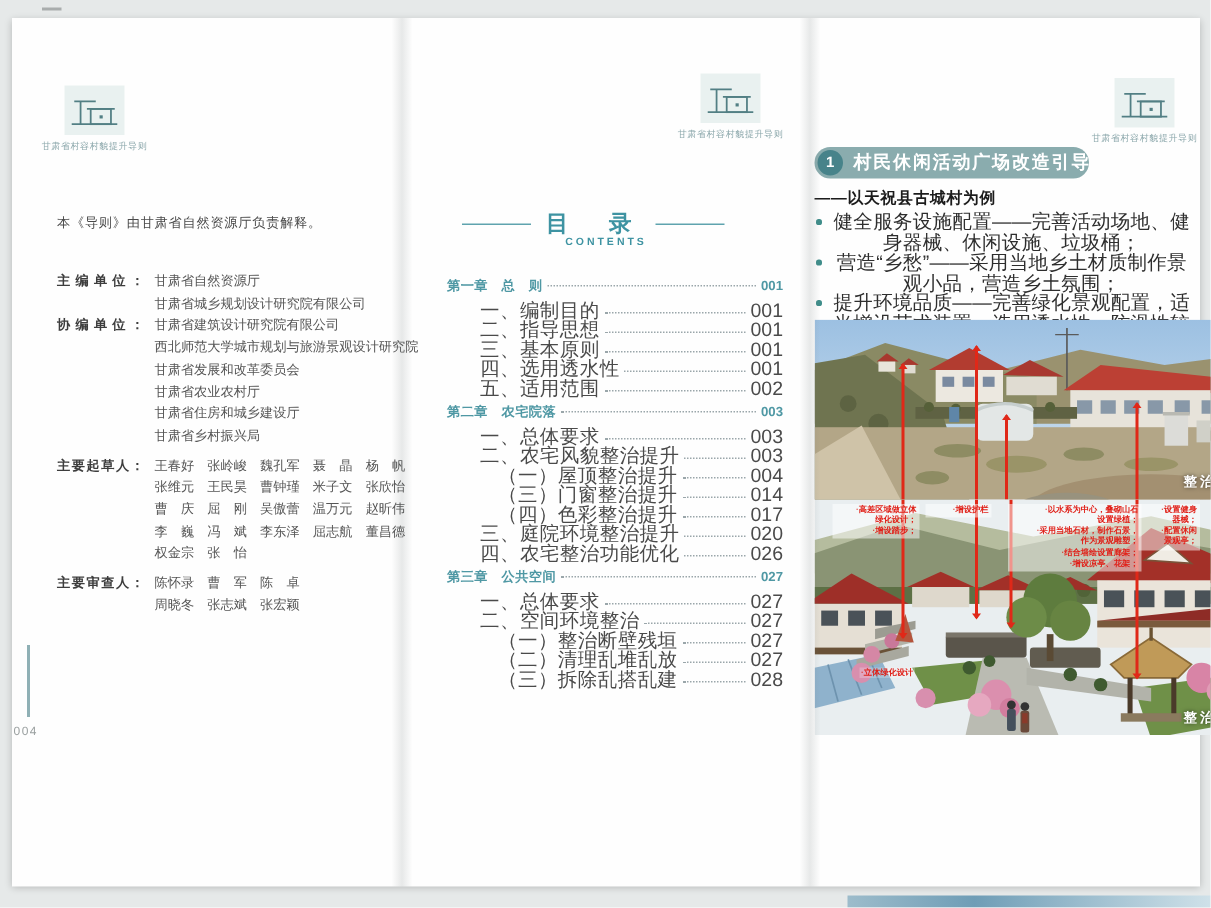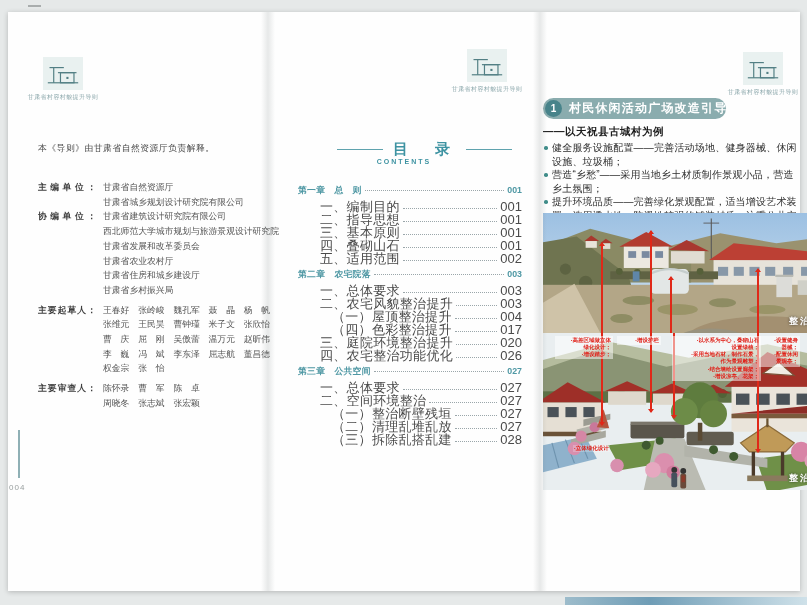--- a/index.html
+++ b/index.html
@@ -24,40 +24,40 @@
   .credits{position:absolute;left:30px;top:168px;right:6px;font-size:8.8px;color:#555;}
   .credit-group{display:flex;margin:0;}
   .credit-group.gap{margin-top:5px;}
   .credit-label{width:58px;font-weight:700;color:#3d3d3d;text-align:justify;text-align-last:justify;line-height:14.7px;flex:none;margin-right:7px;}
   .credit-lines{flex:1;}
   .credit-line{line-height:14.7px;white-space:nowrap;}
   .vline{position:absolute;left:10px;top:418px;width:1.5px;height:48px;background:#8fb0b5;}
   .pagenum{position:absolute;left:1px;top:471px;font-size:8px;color:#9aa0a0;letter-spacing:1px;}
 
   
-  .toc-head{position:absolute;left:30px;right:18px;top:128px;display:flex;align-items:center;justify-content:flex-end;}
+  .toc-head{position:absolute;left:30px;right:18px;top:128px;display:flex;align-items:center;justify-content:flex-start;}
   .toc-head .rule{height:1px;background:#5fa3ae;width:46px;margin:0 10px;}
   .toc-title{font-size:15px;color:#3e93a2;font-weight:700;letter-spacing:6px;white-space:nowrap;}
   .toc-sub{position:absolute;left:0;right:0;top:146px;text-align:center;font-size:7px;font-weight:700;color:#3e93a2;letter-spacing:2px;}
   .toc-list{position:absolute;left:30px;right:18px;top:167px;}
   .toc-row{display:flex;align-items:baseline;height:13.1px;color:#4a4a4a;font-size:13px;}
   .toc-row.chapter{margin-top:5.5px;color:#4f98a4;font-weight:700;font-size:8.8px;}
   .toc-row.l1 .toc-label{padding-left:22px;}
   .toc-row.l2 .toc-label{padding-left:34px;}
   .toc-label{white-space:nowrap;letter-spacing:.3px;}
   .leader{flex:1;border-bottom:1px dotted #9aa6aa;margin:0 3px;transform:translateY(-2px);}
   .toc-page{white-space:nowrap;}
 
   
   .banner{position:absolute;left:3px;top:86px;width:183px;height:21px;background:#8aacae;border-radius:11px;display:flex;align-items:center;}
   .banner-num{width:17px;height:17px;border-radius:50%;background:#47838a;color:#fff;font-size:10px;font-weight:700;text-align:center;line-height:17px;margin-left:2px;flex:none;}
   .banner-title{color:#fff;font-weight:700;font-size:12px;letter-spacing:1.2px;margin-left:7px;white-space:nowrap;}
   .case-sub{position:absolute;left:3px;top:113px;font-size:10.5px;font-weight:700;color:#1c1c1c;letter-spacing:.5px;}
   .bullets{position:absolute;left:3px;top:129px;width:254px;margin:0;padding:0;list-style:none;}
-  .bullets li{position:relative;padding-left:9px;font-size:10px;line-height:13.5px;color:#2e2e2e;letter-spacing:.2px;}
+  .bullets li{position:relative;padding-left:9px;font-size:13px;line-height:13.5px;color:#2e2e2e;letter-spacing:.2px;text-align:center;}
   .bullets li::before{content:"";position:absolute;left:1px;top:5px;width:3.5px;height:3.5px;border-radius:50%;background:#3f8d8a;}
 
   .photo{position:absolute;left:3px;width:285px;overflow:hidden;}
   .photo-before{top:201px;height:120px;}
   .photo-after{top:321px;height:157px;text-align:right;}
   .photo svg{position:absolute;inset:0;display:block;}
   .photo-label{position:absolute;right:6px;bottom:5px;color:#fff;font-weight:700;font-size:9px;letter-spacing:2px;text-shadow:0 0 3px rgba(0,0,0,.6);}
   .bline,.aline{position:absolute;width:1.5px;background:#e02818;}
   .bline::before{content:"";position:absolute;top:-4px;left:-2.2px;border:3px solid transparent;border-bottom:4px solid #e02818;}
   .aline::after{content:"";position:absolute;bottom:-4px;left:-2.2px;border:3px solid transparent;border-top:4px solid #e02818;}
@@ -163,21 +163,21 @@
           <span class="toc-label">二、指导思想</span>
           <span class="leader"></span>
           <span class="toc-page">001</span>
         </div>
         <div class="toc-row l1">
           <span class="toc-label">三、基本原则</span>
           <span class="leader"></span>
           <span class="toc-page">001</span>
         </div>
         <div class="toc-row l1">
-          <span class="toc-label">四、叠砌山石</span>
+          <span class="toc-label">四、选用透水性</span>
           <span class="leader"></span>
           <span class="toc-page">001</span>
         </div>
         <div class="toc-row l1">
           <span class="toc-label">五、适用范围</span>
           <span class="leader"></span>
           <span class="toc-page">002</span>
         </div>
         <div class="toc-row chapter">
           <span class="toc-label">第二章　农宅院落</span>
@@ -191,20 +191,25 @@
         </div>
         <div class="toc-row l1">
           <span class="toc-label">二、农宅风貌整治提升</span>
           <span class="leader"></span>
           <span class="toc-page">003</span>
         </div>
         <div class="toc-row l2">
           <span class="toc-label">（一）屋顶整治提升</span>
           <span class="leader"></span>
           <span class="toc-page">004</span>
+        </div>
+        <div class="toc-row l2">
+          <span class="toc-label">（三）门窗整治提升</span>
+          <span class="leader"></span>
+          <span class="toc-page">014</span>
         </div>
         <div class="toc-row l2">
           <span class="toc-label">（四）色彩整治提升</span>
           <span class="leader"></span>
           <span class="toc-page">017</span>
         </div>
         <div class="toc-row l1">
           <span class="toc-label">三、庭院环境整治提升</span>
           <span class="leader"></span>
           <span class="toc-page">020</span>

